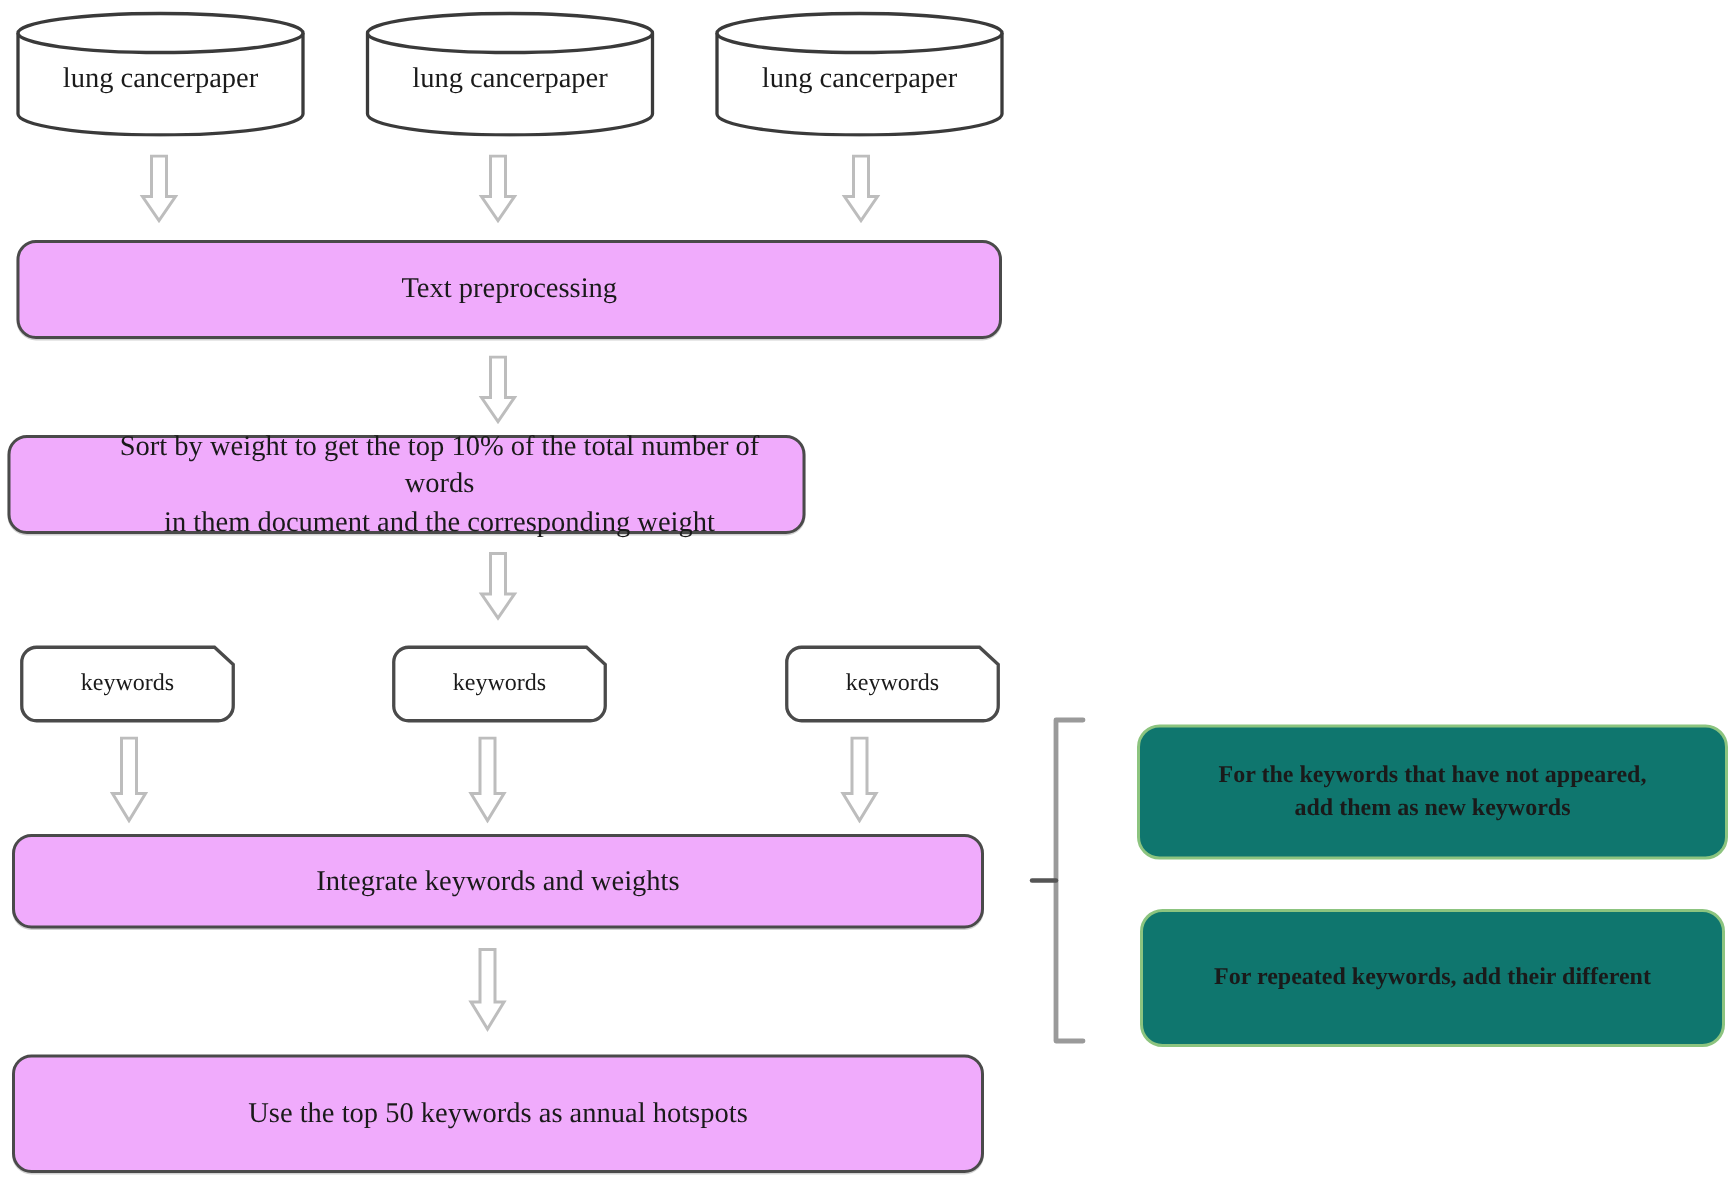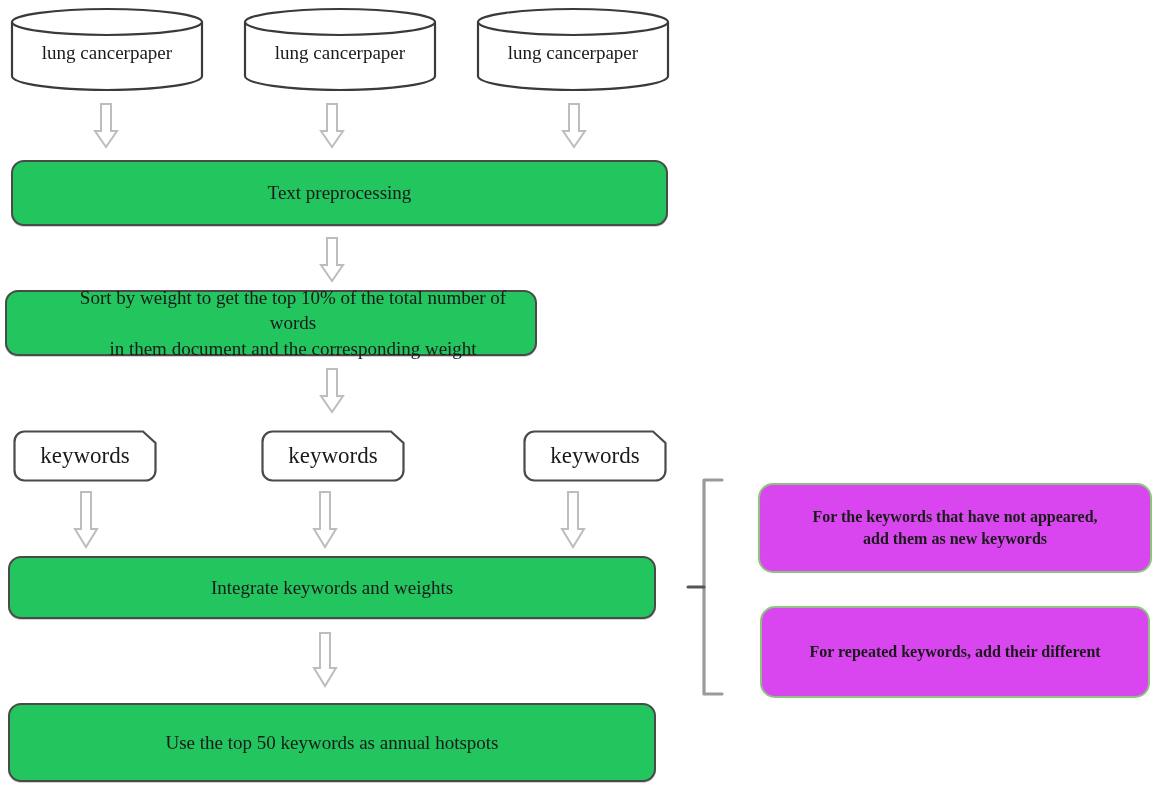--- a/index.html
+++ b/index.html
@@ -18,40 +18,40 @@
   .cyl svg{position:absolute;left:0;top:0;}
   .cyl .cyl-label{
     position:absolute;left:0;top:0;width:100%;height:100%;
     display:flex;flex-direction:row;align-items:center;justify-content:center;
     font-size:19px;line-height:1.22;padding-top:8px;box-sizing:border-box;
   }
 
   
   .rbox{
     position:absolute;box-sizing:border-box;
-    border:2.2px solid #4a4a4a;border-radius:13px;background:#22c55e;
+    border:2.2px solid #4a4a4a;border-radius:13px;background:#f0abfc;
     display:flex;align-items:center;justify-content:center;text-align:center;
     font-size:19px;line-height:1.32;
     box-shadow:0 1px 0 rgba(0,0,0,0.18);
   }
   .rbox span{display:block;padding:0 10px;}
 
   
   .kbox{position:absolute;}
   .kbox svg{position:absolute;left:0;top:0;}
   .kbox .klabel{
     position:absolute;left:0;top:0;width:100%;height:100%;
     display:flex;align-items:center;justify-content:center;
-    font-size:23px;
+    font-size:16px;
   }
 
   
   .gbox{
     position:absolute;box-sizing:border-box;
-    border:2.2px solid #8cc47f;border-radius:15px;background:#d946ef;
+    border:2.2px solid #8cc47f;border-radius:15px;background:#0f766e;
     display:flex;align-items:center;justify-content:center;text-align:center;
     font-size:16px;line-height:1.35;font-weight:bold;
   }
   .gbox span{display:block;padding:0 14px;}
 
   
   .arrow{position:absolute;}
   .arrow svg{display:block;}
 
   

